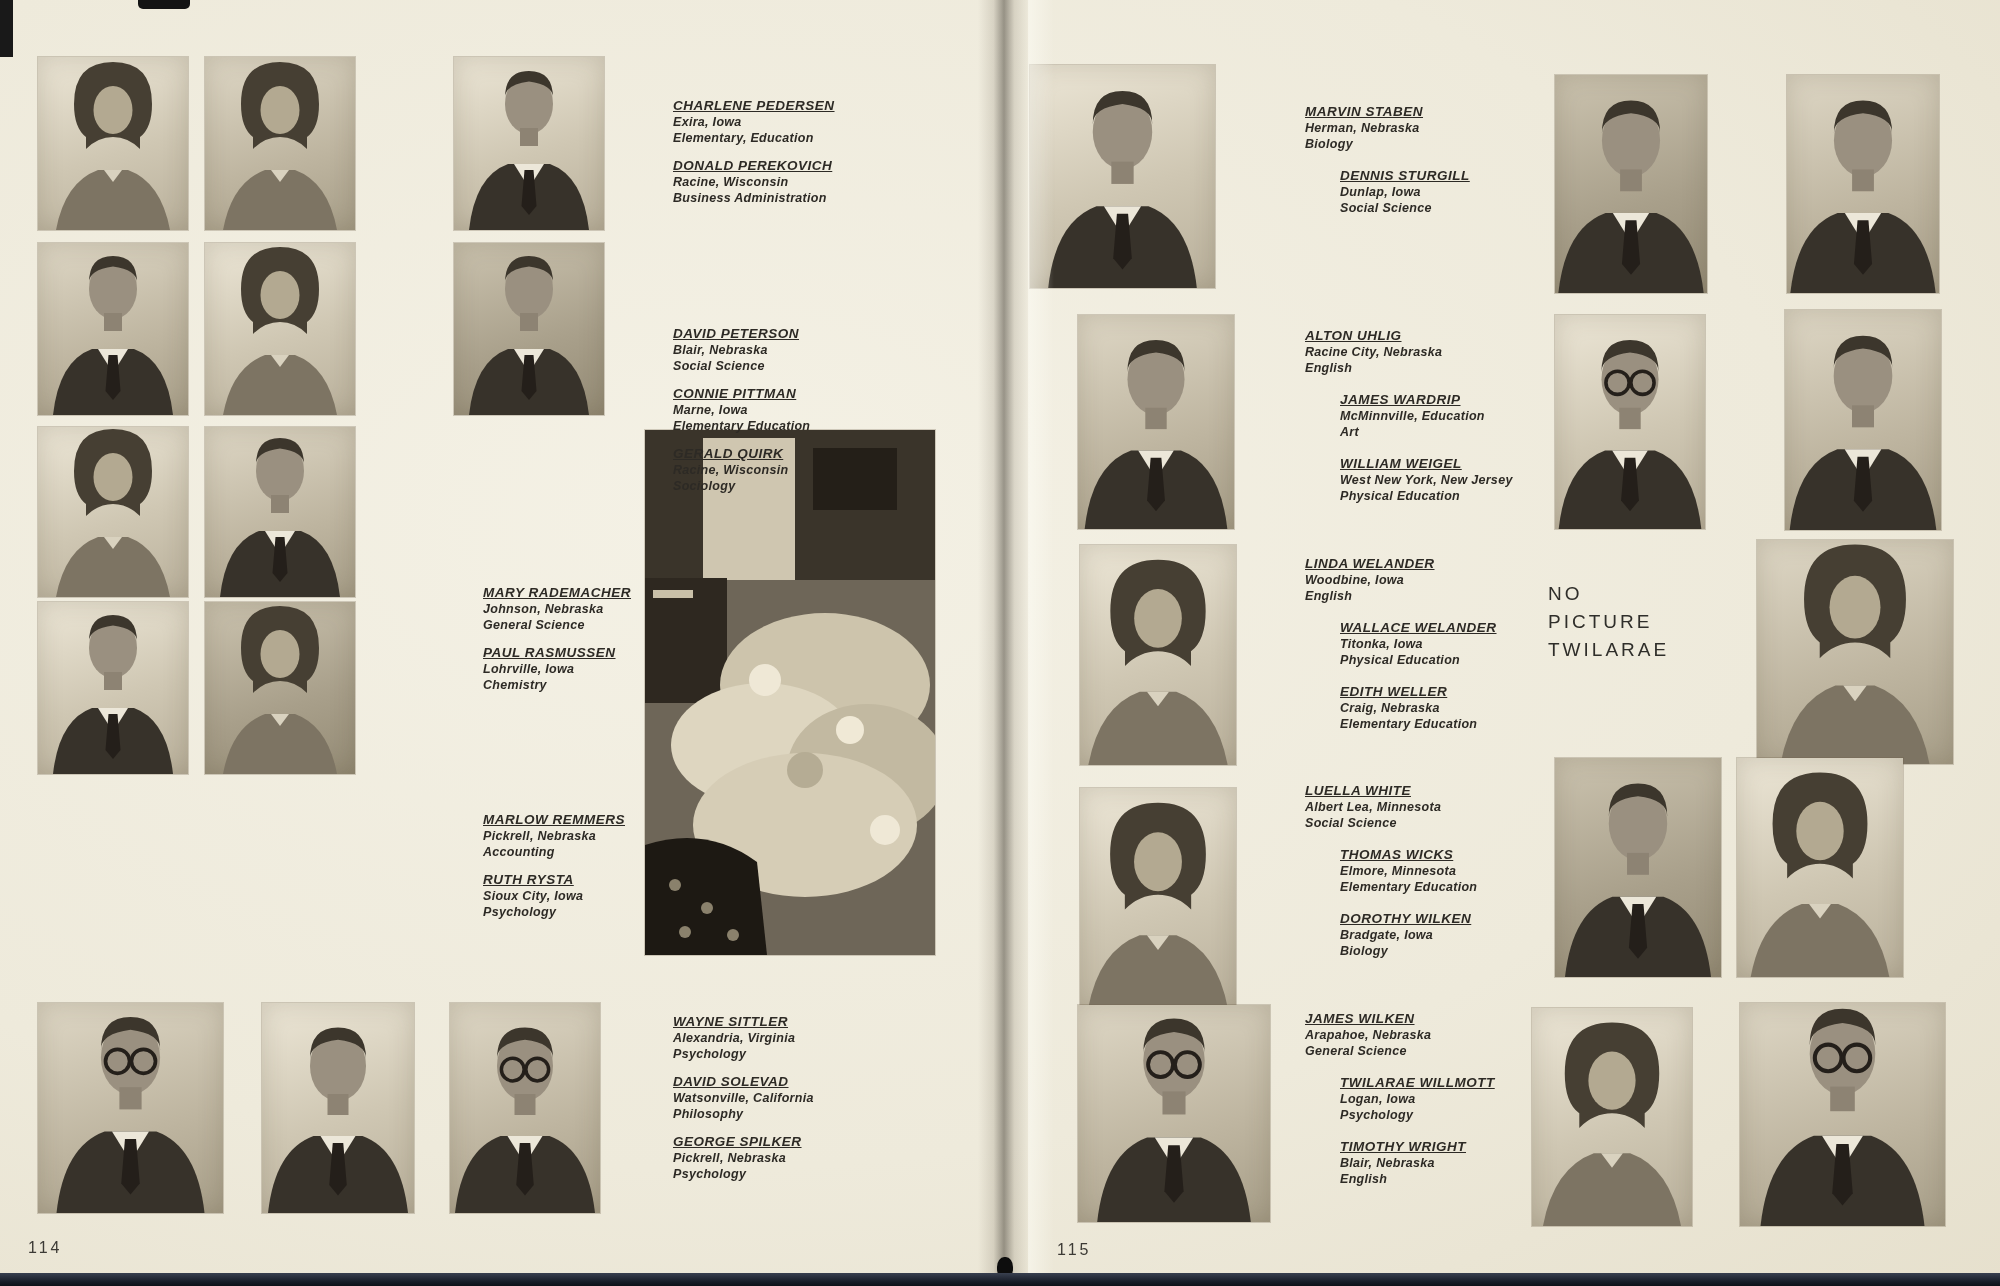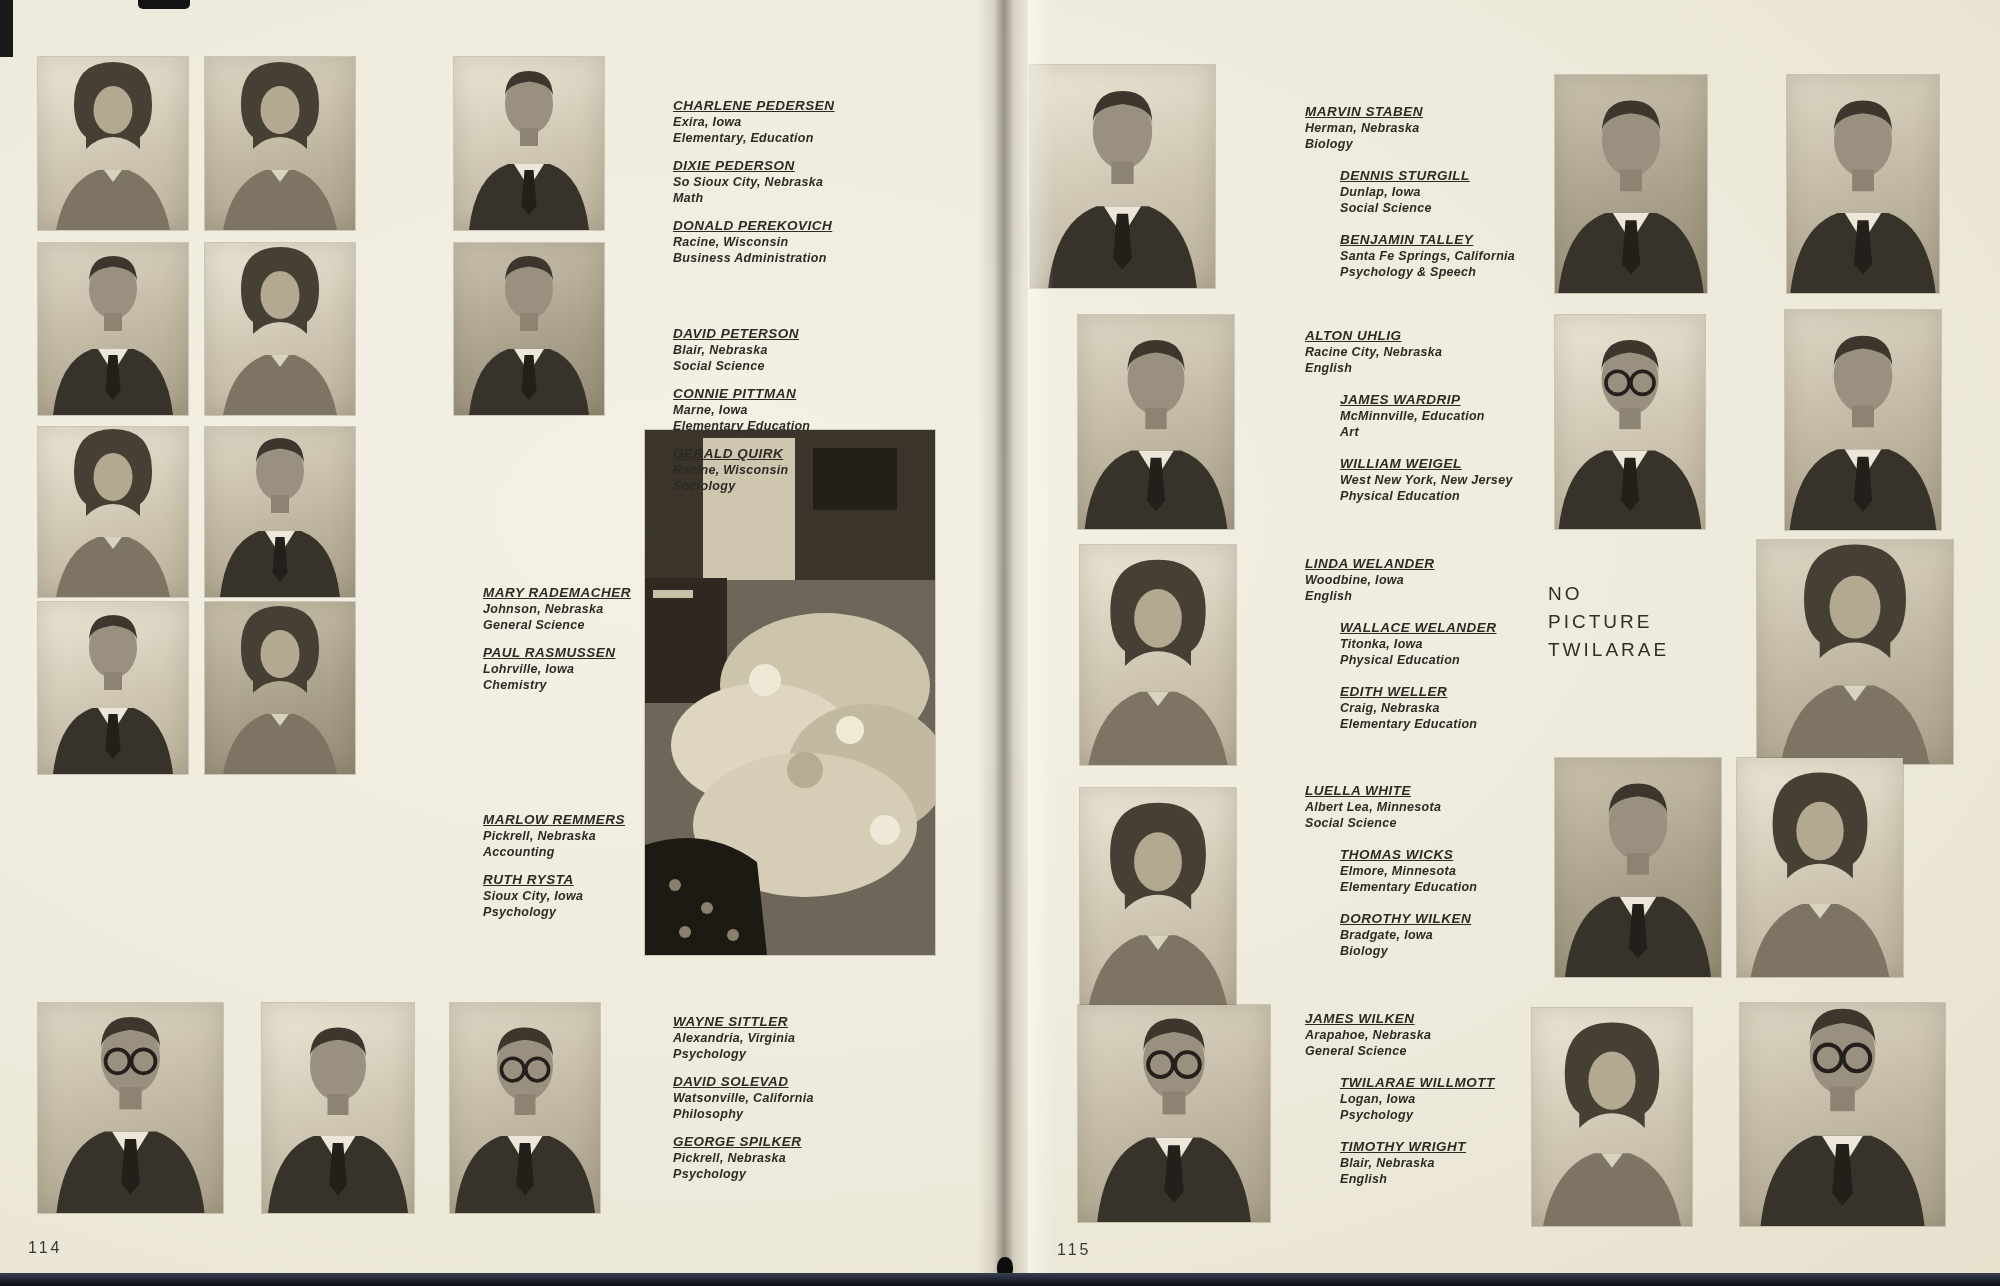--- a/index.html
+++ b/index.html
@@ -165,25 +165,20 @@
       </svg>
     </div>
 
     <div class="tblock" style="left:673px;top:98px;width:220px">
       <div class="entry">
         <div class="nm">CHARLENE PEDERSEN</div>
         <div class="ln">Exira, Iowa</div>
         <div class="ln">Elementary, Education</div>
       </div>
       <div class="entry">
-        <div class="nm">DIXIE PEDERSON</div>
-        <div class="ln">So Sioux City, Nebraska</div>
-        <div class="ln">Math</div>
-      </div>
-      <div class="entry">
         <div class="nm">DONALD PEREKOVICH</div>
         <div class="ln">Racine, Wisconsin</div>
         <div class="ln">Business Administration</div>
       </div>
     </div>
 
     <div class="tblock" style="left:673px;top:326px;width:220px">
       <div class="entry">
         <div class="nm">DAVID PETERSON</div>
         <div class="ln">Blair, Nebraska</div>
@@ -334,25 +329,20 @@
     <div class="tblock" style="left:1305px;top:104px;width:290px">
       <div class="entry">
         <div class="nm">MARVIN STABEN</div>
         <div class="ln">Herman, Nebraska</div>
         <div class="ln">Biology</div>
       </div>
       <div class="entry indent">
         <div class="nm">DENNIS STURGILL</div>
         <div class="ln">Dunlap, Iowa</div>
         <div class="ln">Social Science</div>
-      </div>
-      <div class="entry indent">
-        <div class="nm">BENJAMIN TALLEY</div>
-        <div class="ln">Santa Fe Springs, California</div>
-        <div class="ln">Psychology &amp; Speech</div>
       </div>
     </div>
 
     <div class="tblock" style="left:1305px;top:328px;width:290px">
       <div class="entry">
         <div class="nm">ALTON UHLIG</div>
         <div class="ln">Racine City, Nebraska</div>
         <div class="ln">English</div>
       </div>
       <div class="entry indent">

